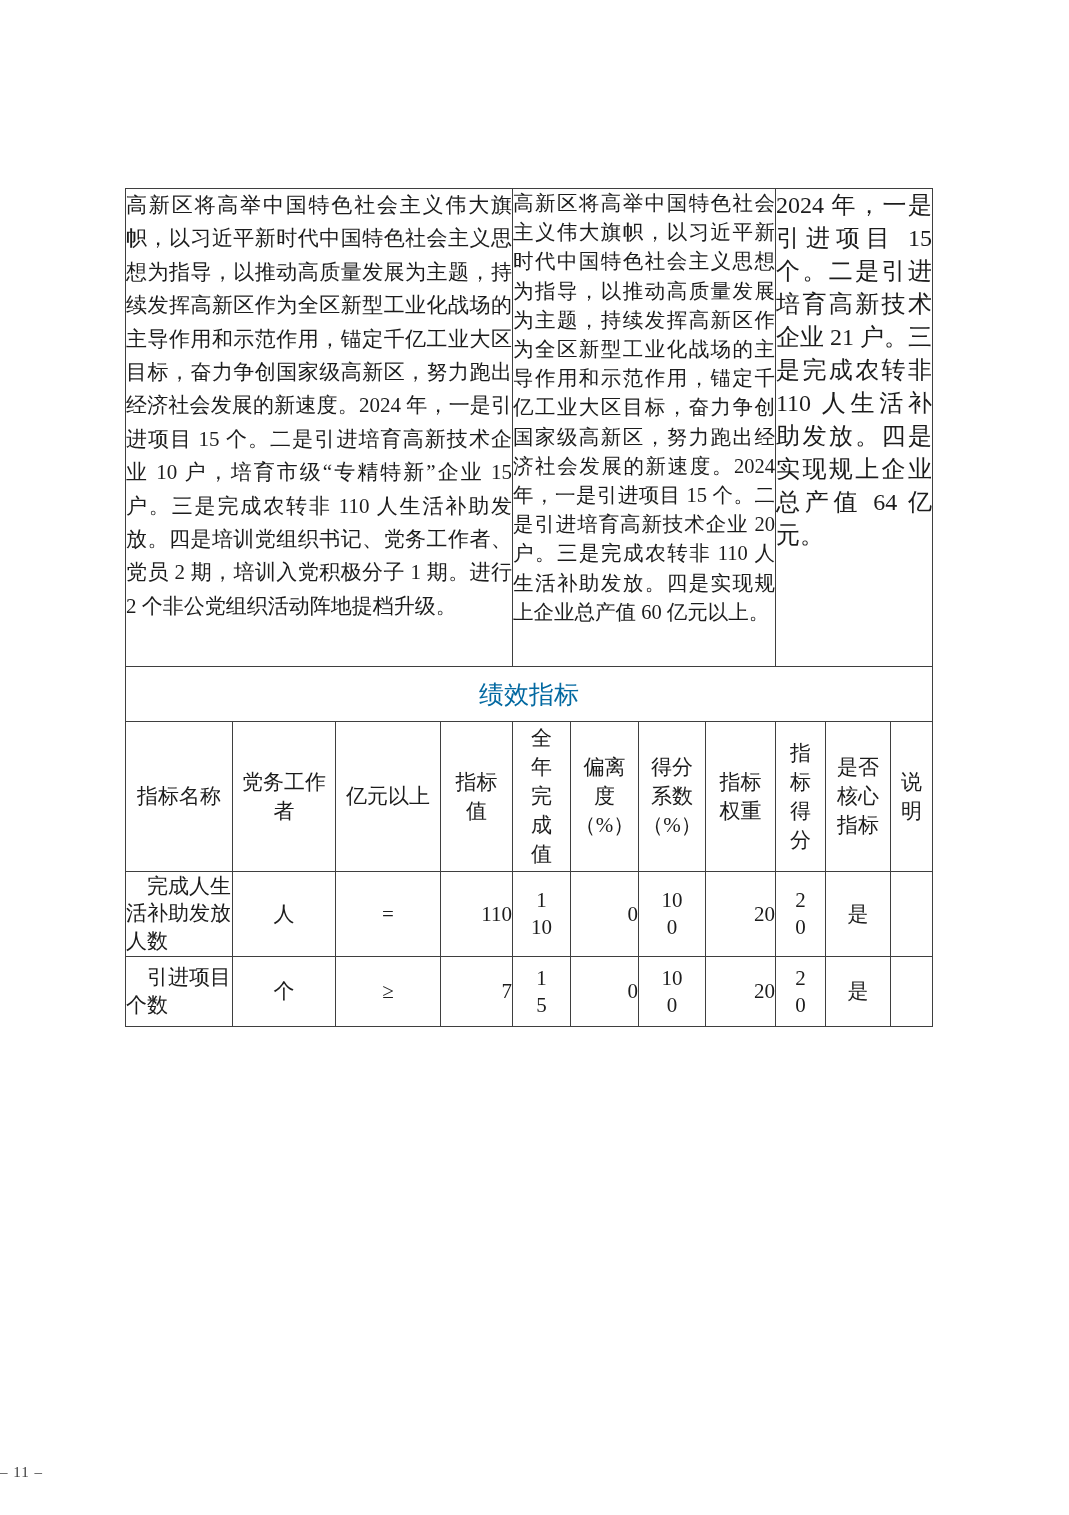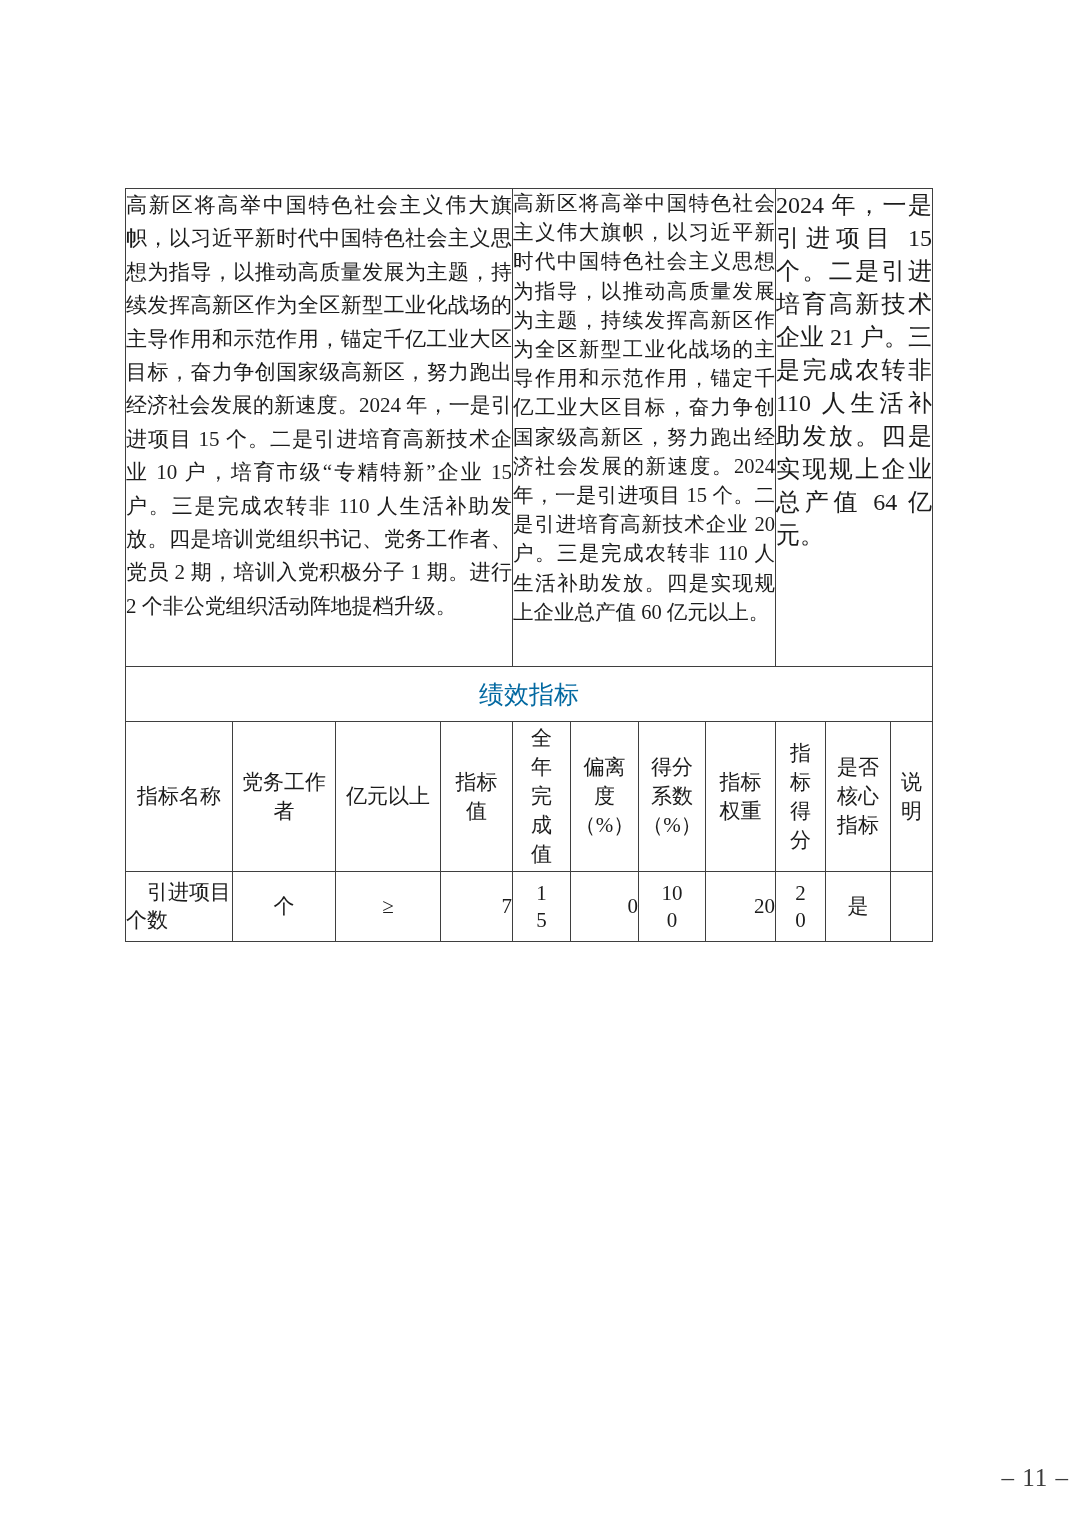--- a/index.html
+++ b/index.html
@@ -70,22 +70,22 @@
     font-size: 21px; line-height: 27px;
     white-space: pre-line;
   }
   .r {
     text-align: right; vertical-align: middle;
     font-size: 21px;
     padding-right: 9px;
   }
   .footer {
     position: absolute; left: 0; top: 1464px; width: 1069px;
-    text-align: right;
-    font-size: 25px;
+    text-align: left;
+    font-size: 15px;
     color: #3b3b3b;
     letter-spacing: 1px;
   }
 </style>
 </head>
 <body>
 
 <div class="page">
 
   <table class="doc-table">
@@ -137,20 +137,36 @@
 标
 得
 分</th>
       <th class="hdr">是否
 核心
 指标</th>
       <th class="hdr">说
 明</th>
     </tr>
 
+    <tr class="row-d1">
+      <td class="name-cell">完成人生活补助发放人数</td>
+      <td class="c">人</td>
+      <td class="c">=</td>
+      <td class="r">110</td>
+      <td class="c">1
+10</td>
+      <td class="r">0</td>
+      <td class="c">10
+0</td>
+      <td class="r">20</td>
+      <td class="c">2
+0</td>
+      <td class="c">是</td>
+      <td class="c"></td>
+    </tr>
 
 
     <tr class="row-d3">
       <td class="name-cell">引进项目个数</td>
       <td class="c">个</td>
       <td class="c">≥</td>
       <td class="r">7</td>
       <td class="c">1
 5</td>
       <td class="r">0</td>

